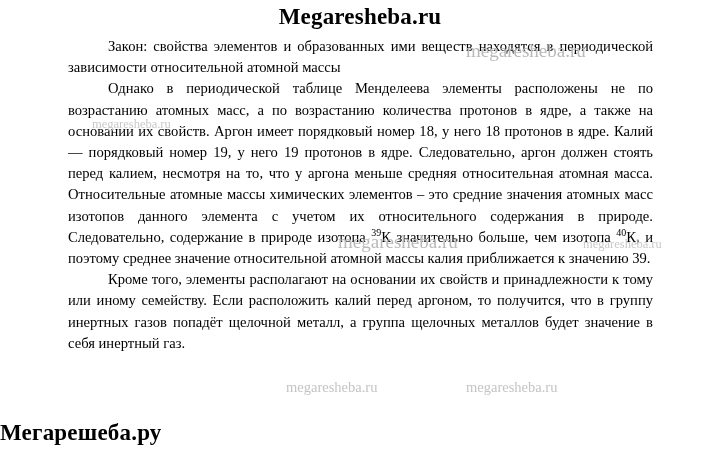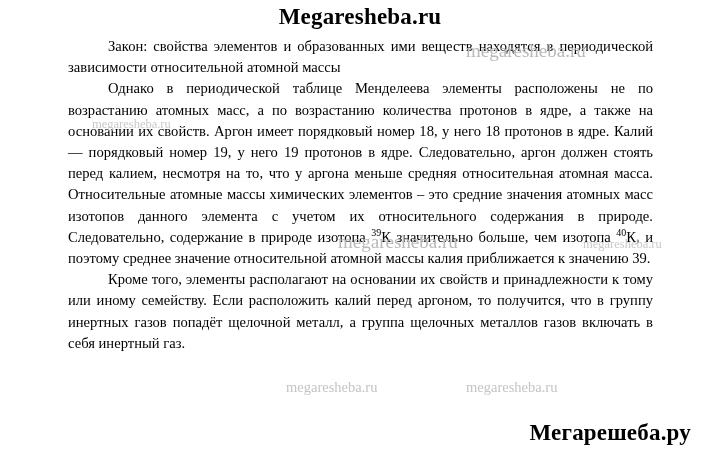--- a/index.html
+++ b/index.html
@@ -28,25 +28,24 @@
     text-align: center;
     font-size: 23px;
     font-weight: bold;
     letter-spacing: 0.2px;
   }
   .footer-title {
     position: absolute;
     bottom: 7px;
     left: 0;
     width: 654px;
-    text-align: right;
+    text-align: left;
     font-size: 23px;
     font-weight: bold;
     letter-spacing: 0.2px;
-    padding-left: 37px;
   }
   .body-text {
     position: absolute;
     top: 36px;
     left: 68px;
     width: 585px;
     font-size: 14.6px;
     line-height: 21.2px;
     text-align: justify;
     text-justify: inter-word;
@@ -78,21 +77,21 @@
 </head>
 <body>
 
 <div class="page">
 
   <div class="header-title">Megaresheba.ru</div>
 
   <div class="body-text">
     <p><span>Закон: свойства элементов и образованных ими веществ находятся в периодической зависимости относительной атомной массы</span></p>
     <p>Однако в периодической таблице Менделеева элементы расположены не по возрастанию атомных масс, а по возрастанию количества протонов в ядре, а также на основании их свойств. Аргон имеет порядковый номер 18, у него 18 протонов в ядре. Калий — порядковый номер 19, у него 19 протонов в ядре. Следовательно, аргон должен стоять перед калием, несмотря на то, что у аргона меньше средняя относительная атомная масса. Относительные атомные массы химических элементов – это средние значения атомных масс изотопов данного элемента с учетом их относительного содержания в природе. Следовательно, содержание в природе изотопа <sup>39</sup>К значительно больше, чем изотопа <sup>40</sup>К, и поэтому среднее значение относительной атомной массы калия приближается к значению 39.</p>
-    <p><span>Кроме того, элементы располагают на основании их свойств и принадлежности к тому или иному семейству. Если расположить калий перед аргоном, то получится, что в группу инертных газов попадёт щелочной металл, а группа щелочных металлов газов включать в себя инертный газ.</span></p>
+    <p><span>Кроме того, элементы располагают на основании их свойств и принадлежности к тому или иному семейству. Если расположить калий перед аргоном, то получится, что в группу инертных газов попадёт щелочной металл, а группа щелочных металлов будет значение в себя инертный газ.</span></p>
   </div>
 
   <div class="wm wm-1">megaresheba.ru</div>
   <div class="wm wm-2">megaresheba.ru</div>
   <div class="wm wm-3">megaresheba.ru</div>
   <div class="wm wm-4">megaresheba.ru</div>
   <div class="wm wm-5">megaresheba.ru</div>
   <div class="wm wm-6">megaresheba.ru</div>
 
   <div class="footer-title">Мегарешеба.ру</div>

